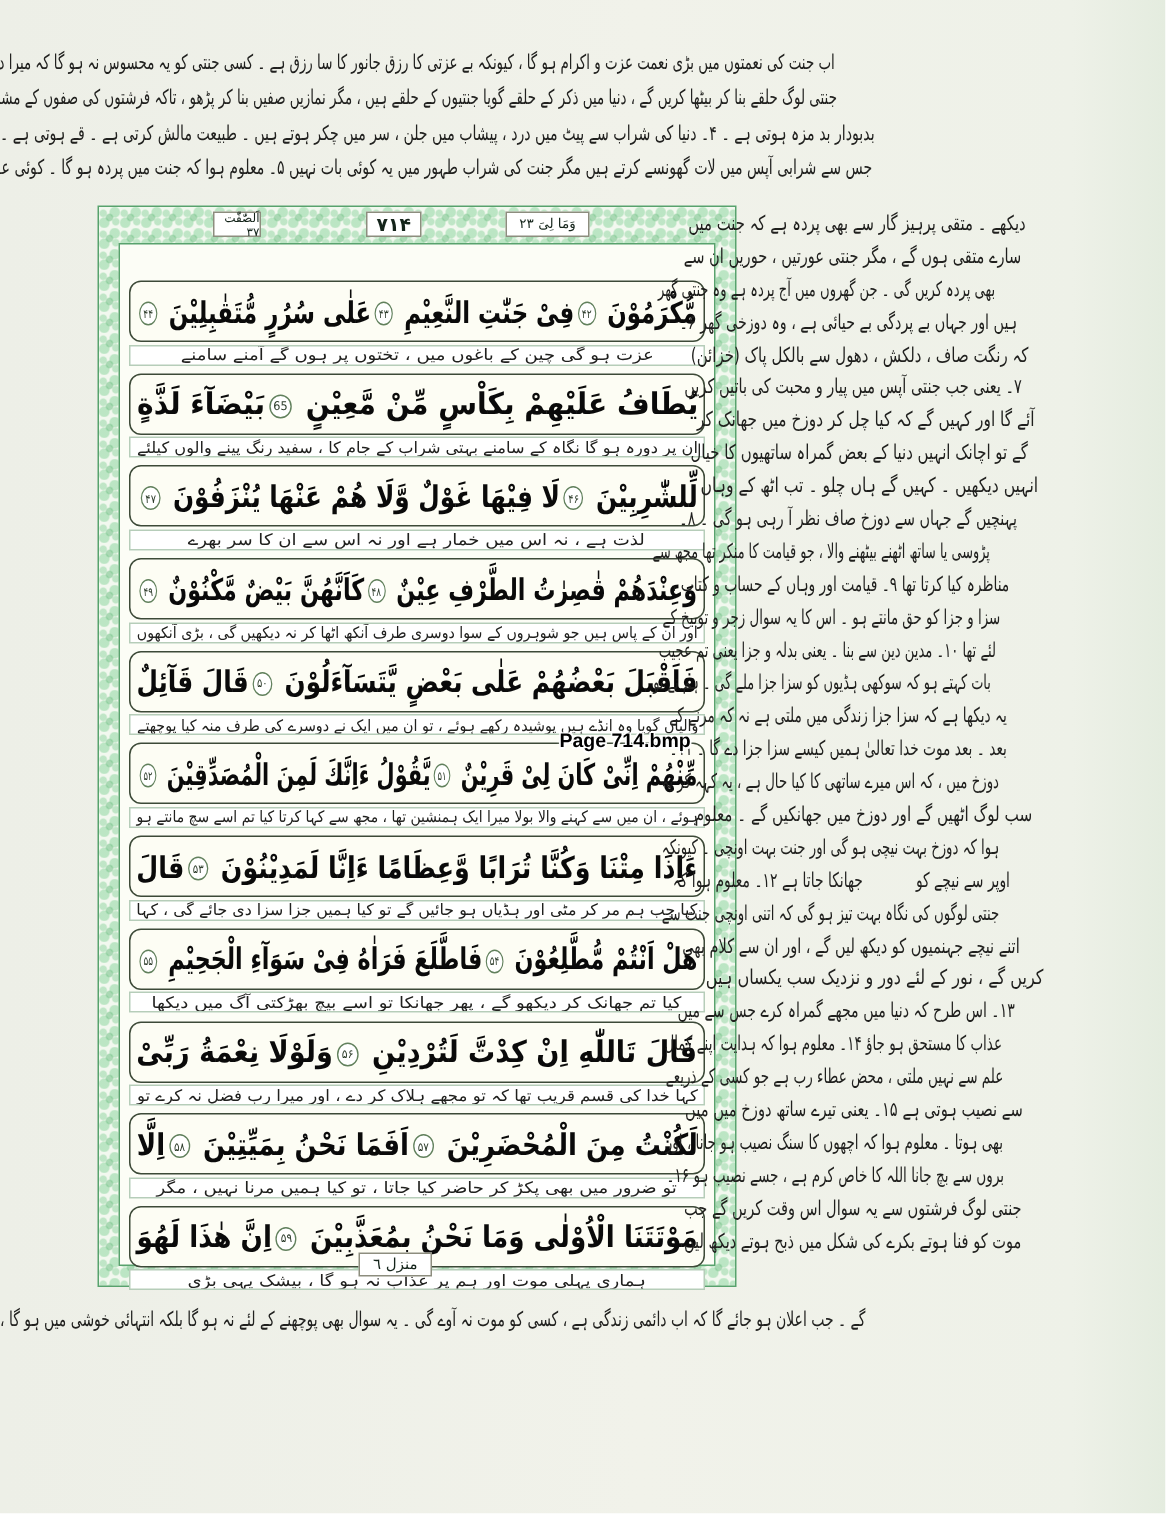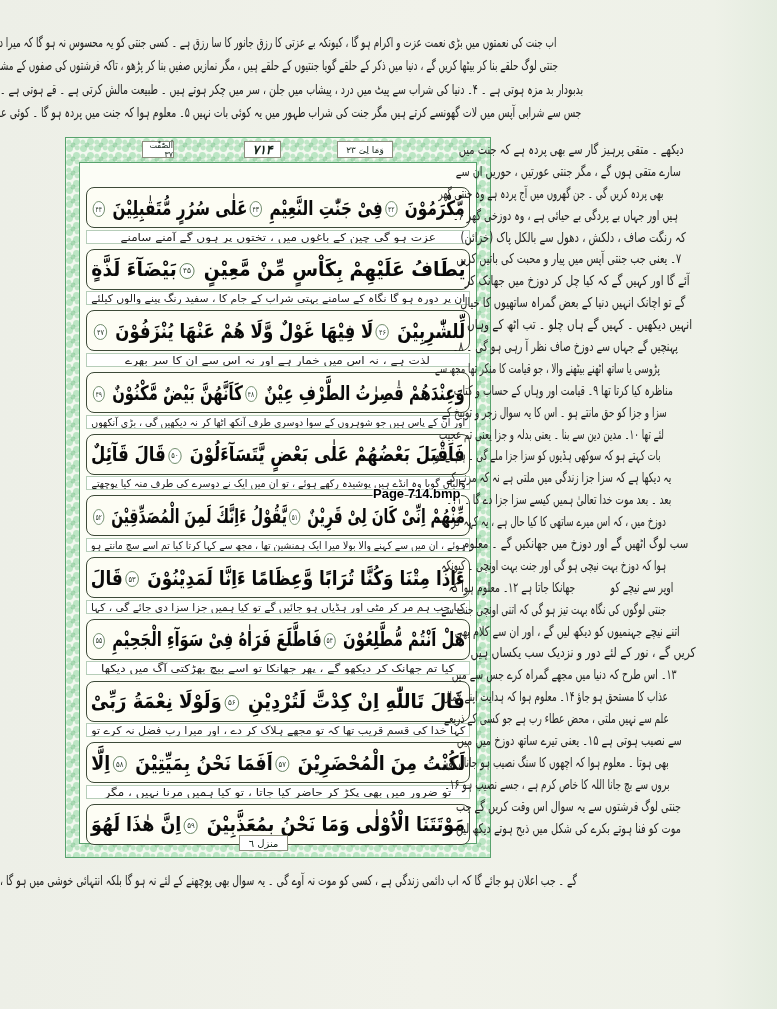--- a/index.html
+++ b/index.html
@@ -17,21 +17,21 @@
       radial-gradient(circle at 50% 50%, rgba(110,190,130,.55) 0 2px, transparent 3px),
       radial-gradient(circle at 20% 30%, rgba(150,214,165,.55) 0 2px, transparent 3px),
       radial-gradient(circle at 80% 70%, rgba(150,214,165,.55) 0 2px, transparent 3px),
       radial-gradient(circle at 75% 25%, rgba(178,226,188,.85) 0 3px, transparent 4px),
       radial-gradient(circle at 25% 75%, rgba(178,226,188,.85) 0 3px, transparent 4px);
     background-size:14px 14px;}
   .header-band{position:absolute;top:3px;left:0;width:426px;height:19px;}
   .hbox{position:absolute;top:0;height:17px;background:#fff;border:1px solid #8d8d7e;
     box-sizing:border-box;display:flex;align-items:center;justify-content:center;color:#14241a;}
   .hbox.surah{left:76px;width:32px;font-size:8px;}
-  .hbox.pageno{left:178px;width:37px;font-size:12.5px;font-weight:bold;font-style:italic;}
+  .hbox.pageno{left:178px;width:37px;font-size:12.5px;font-weight:bold;}
   .hbox.juz{left:271px;width:56px;font-size:9px;}
   .frame-inner{width:100%;height:100%;box-sizing:border-box;border:1px solid #58a26d;
     background:#fcfdf6;padding:3px 6px;}
   .rows{display:flex;flex-direction:column;justify-content:space-between;height:100%;margin-top:21px;}
   .vrow{height:57px;}
   .arabic-box{height:41px;box-sizing:border-box;border:1.5px solid #3d4a38;border-radius:8px;
     background:#fdfdf4;display:flex;align-items:center;justify-content:center;overflow:hidden;}
   .arabic-text{font-size:20px;font-weight:bold;color:#0a0a0a;}
   .urdu-line{height:14px;margin-top:1.5px;box-sizing:border-box;border:1px solid #b6cdb9;background:#fff;
     display:flex;align-items:center;justify-content:center;overflow:hidden;}
@@ -89,21 +89,21 @@
             <div class="arabic-box">
               <span class="arabic-text fit" dir="rtl" style="transform: scaleX(0.762); transform-origin: center center;">مُّكْرَمُوْنَ <span class="aya-medallion">۴۲</span>فِیْ جَنّٰتِ النَّعِیْمِ <span class="aya-medallion">۴۳</span>عَلٰی سُرُرٍ مُّتَقٰبِلِیْنَ <span class="aya-medallion">۴۴</span></span>
             </div>
             <div class="urdu-line">
               <span class="urdu-text fit" dir="rtl" style="transform: scaleX(1.15); transform-origin: center center;">عزت ہو گی چین کے باغوں میں ، تختوں پر ہوں گے آمنے سامنے</span>
             </div>
           </div>
 
           <div class="vrow">
             <div class="arabic-box">
-              <span class="arabic-text fit" dir="rtl" style="transform: scaleX(0.938); transform-origin: center center;">یُطَافُ عَلَیْهِمْ بِكَاْسٍ مِّنْ مَّعِیْنٍ <span class="aya-medallion">۴۵</span>بَیْضَآءَ لَذَّةٍ </span>
+              <span class="arabic-text fit" dir="rtl" style="transform: scaleX(0.938); transform-origin: center center;">یُطَافُ عَلَیْهِمْ بِكَاْسٍ مِّنْ مَّعِیْنٍ <span class="aya-medallion">65</span>بَیْضَآءَ لَذَّةٍ </span>
             </div>
             <div class="urdu-line">
               <span class="urdu-text fit" dir="rtl" style="transform: scaleX(1.026); transform-origin: center center;">ان پر دورہ ہو گا نگاہ کے سامنے بہتی شراب کے جام کا ، سفید رنگ پینے والوں کیلئے</span>
             </div>
           </div>
 
           <div class="vrow">
             <div class="arabic-box">
               <span class="arabic-text fit" dir="rtl" style="transform: scaleX(0.826); transform-origin: center center;">لِّلشّٰرِبِیْنَ <span class="aya-medallion">۴۶</span>لَا فِیْهَا غَوْلٌ وَّلَا هُمْ عَنْهَا یُنْزَفُوْنَ <span class="aya-medallion">۴۷</span></span>
             </div>
@@ -171,20 +171,23 @@
               <span class="arabic-text fit" dir="rtl" style="transform: scaleX(0.869); transform-origin: center center;">لَكُنْتُ مِنَ الْمُحْضَرِیْنَ <span class="aya-medallion">۵۷</span>اَفَمَا نَحْنُ بِمَیِّتِیْنَ <span class="aya-medallion">۵۸</span>اِلَّا </span>
             </div>
             <div class="urdu-line">
               <span class="urdu-text fit" dir="rtl" style="transform: scaleX(1.15); transform-origin: center center;">تو ضرور میں بھی پکڑ کر حاضر کیا جاتا ، تو کیا ہمیں مرنا نہیں ، مگر</span>
             </div>
           </div>
 
           <div class="vrow">
             <div class="arabic-box">
               <span class="arabic-text fit" dir="rtl" style="transform: scaleX(0.874); transform-origin: center center;">مَوْتَتَنَا الْاُوْلٰی وَمَا نَحْنُ بِمُعَذَّبِیْنَ <span class="aya-medallion">۵۹</span>اِنَّ هٰذَا لَهُوَ </span>
+            </div>
+            <div class="urdu-line">
+              <span class="urdu-text fit" dir="rtl" style="transform: scaleX(1.15); transform-origin: center center;">ہماری پہلی موت اور ہم پر عذاب نہ ہو گا ، بیشک یہی بڑی</span>
             </div>
           </div>
         </div>
     </div>
     <div class="manzil">
         <span dir="rtl">منزل ٦</span>
       </div>
   </div>
 
   <div class="tafsir">

